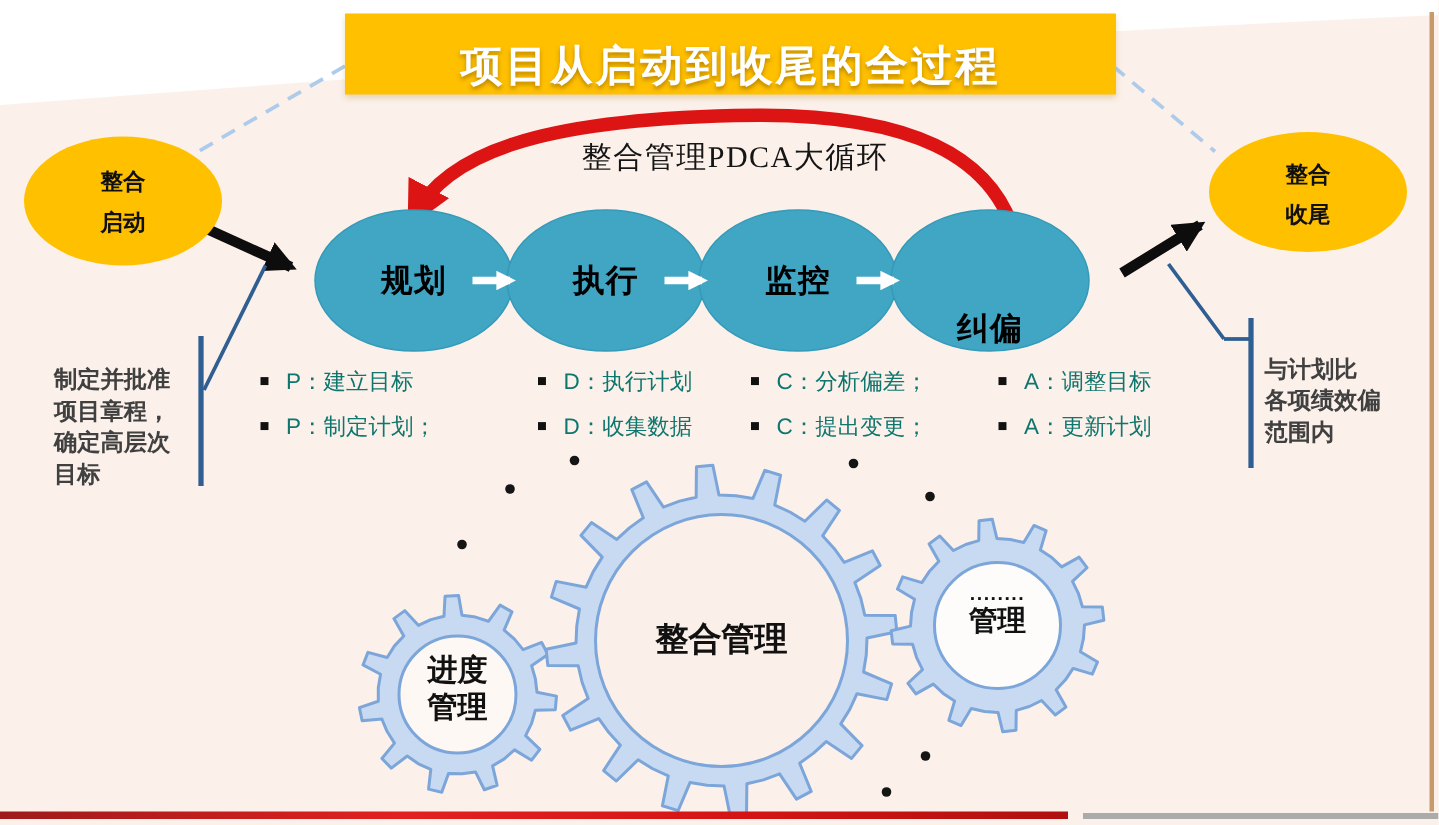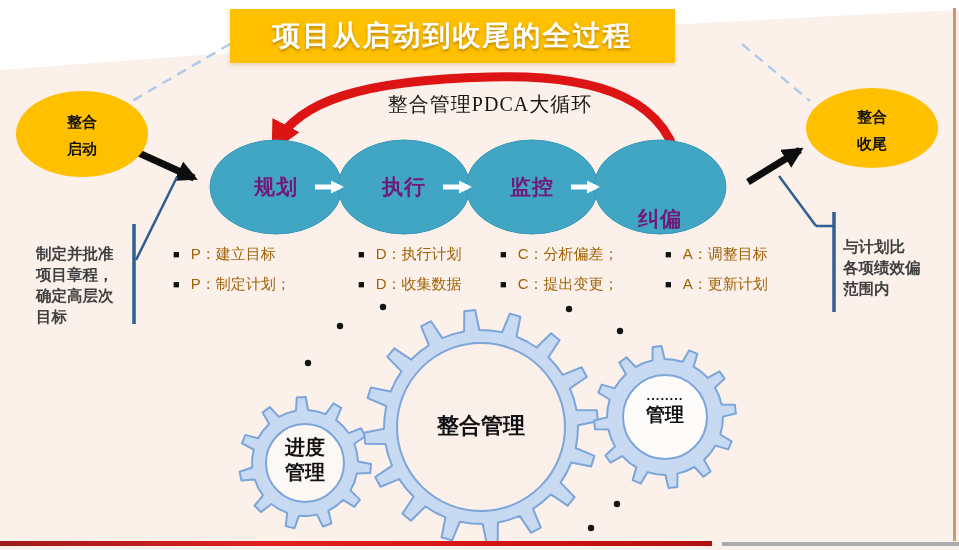--- a/index.html
+++ b/index.html
@@ -6,46 +6,46 @@
   .canvas{
     position:relative;width:959px;height:550px;overflow:hidden;
     background:#FBF1EA;
     font-family:"Liberation Sans","DejaVu Sans",sans-serif;
     color:#111;
   }
   .abs{position:absolute;}
   svg.layer{position:absolute;left:0;top:0;}
   
   .banner{
-    left:230px;top:9px;width:445px;height:54px;background:#FFC000;
-    display:flex;align-items:center;justify-content:center;
+    left:230px;top:9px;width:514px;height:54px;background:#FFC000;
+    display:flex;align-items:flex-end;justify-content:center;
     box-shadow:0 2px 4px rgba(180,120,0,.25);
   }
   .banner span{
     font-size:28px;font-weight:bold;color:#fff;letter-spacing:2px;
     text-shadow:0 2px 3px rgba(130,85,0,.55);
   }
   
   .node-label{width:110px;text-align:center;font-size:15px;font-weight:bold;
     line-height:27px;color:#101010;}
   .node-label span{display:block;}
   
   .pdca-title{
     left:320px;top:91px;width:340px;text-align:center;
     font-family:"Liberation Serif","DejaVu Serif",serif;
     font-size:20px;letter-spacing:1px;color:#151515;
   }
   
-  .stage-label{top:173px;width:110px;text-align:center;color:#701a75;
+  .stage-label{top:173px;width:110px;text-align:center;color:#000000;
     font-size:21px;font-weight:bold;letter-spacing:1px;}
   
   .bullet-col{top:244px;}
   .bullet-row{display:flex;align-items:center;height:20px;margin-bottom:10px;white-space:nowrap;}
   .bullet-row .sq{font-size:11px;margin-right:11px;color:#111;}
-  .bullet-row .txt{font-size:15px;font-weight:500;color:#a16207;}
+  .bullet-row .txt{font-size:15px;font-weight:500;color:#0f766e;}
   
   .side-note{font-size:15.5px;font-weight:bold;line-height:21px;color:#404040;}
   .side-note span{display:block;}
   .note-left{left:36px;top:243px;width:110px;}
   .note-right{left:843px;top:236px;width:112px;}
   
   .gear-label{text-align:center;font-weight:bold;color:#111;}
   .gear-label span{display:block;}
   .glabel-schedule{left:255px;top:435px;width:100px;font-size:20px;line-height:25px;}
   .glabel-integration{left:394px;top:413px;width:174px;font-size:22px;line-height:26px;}

